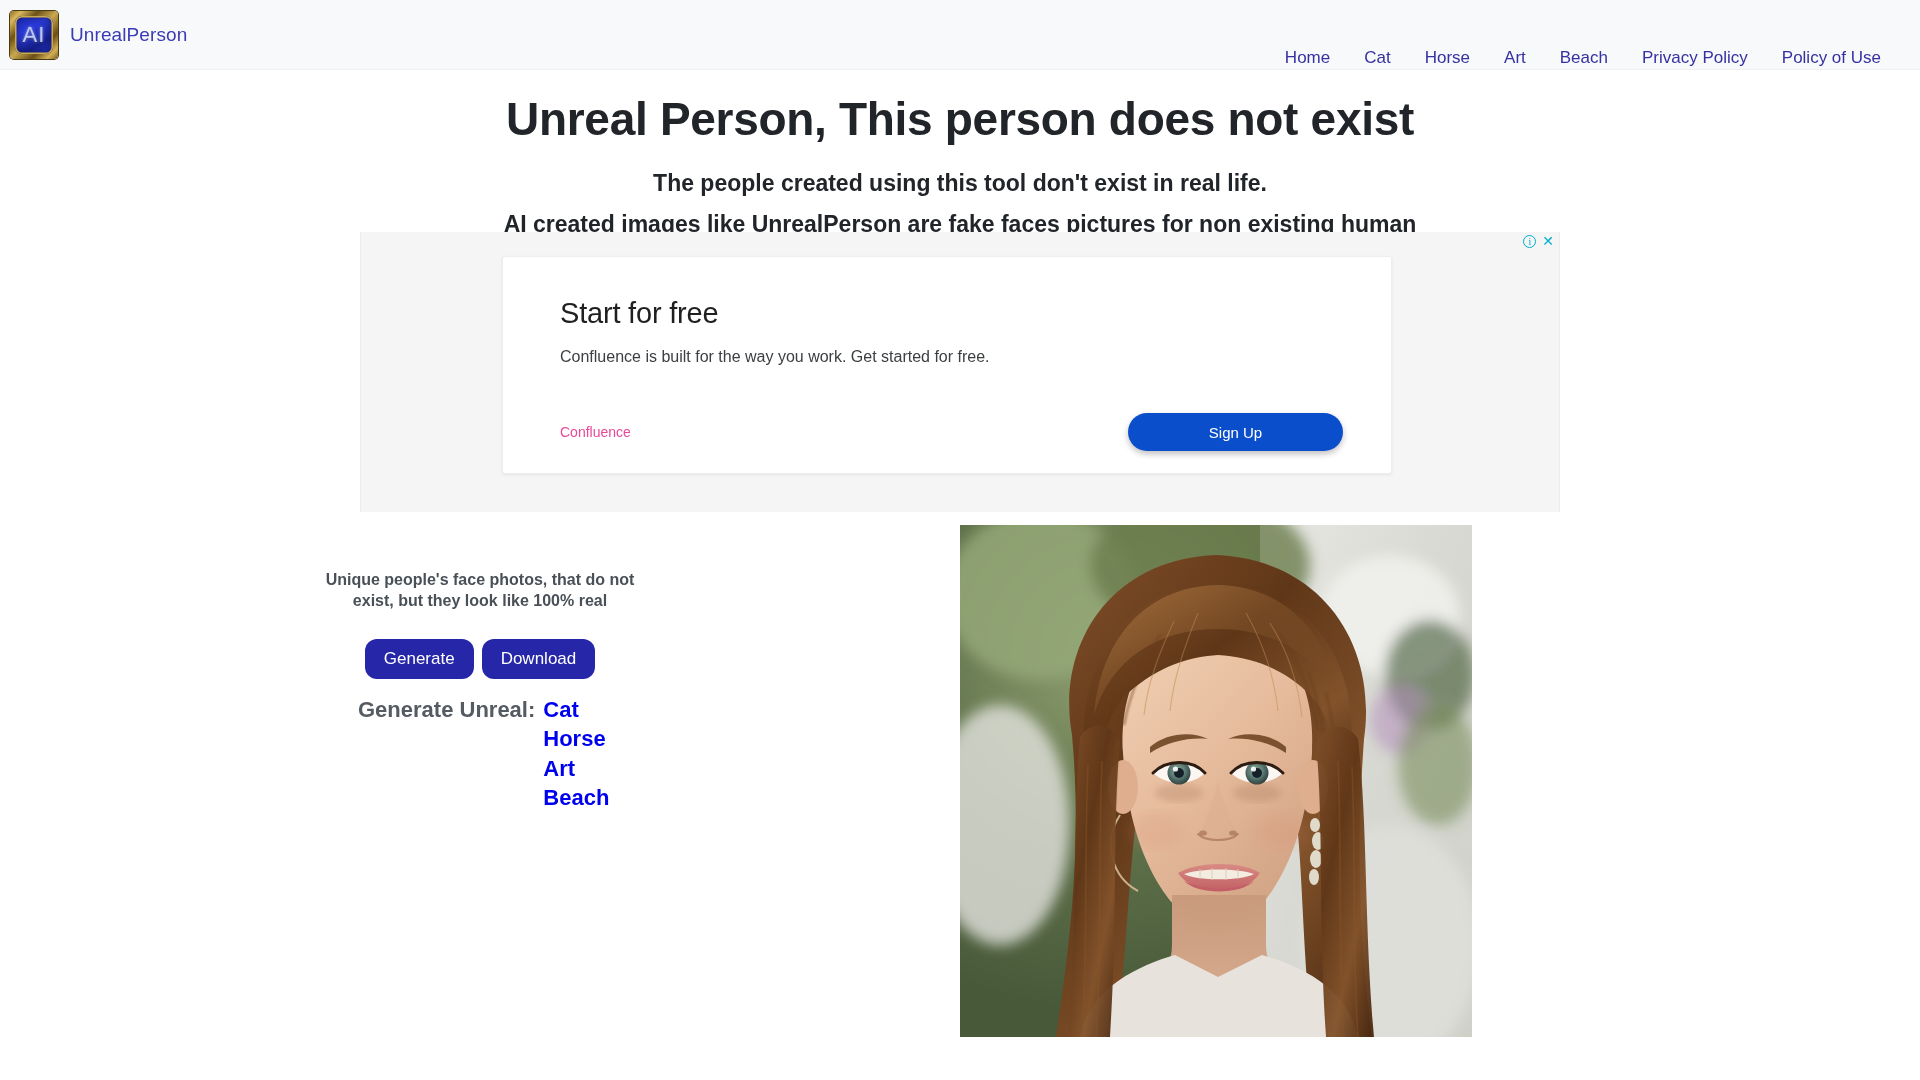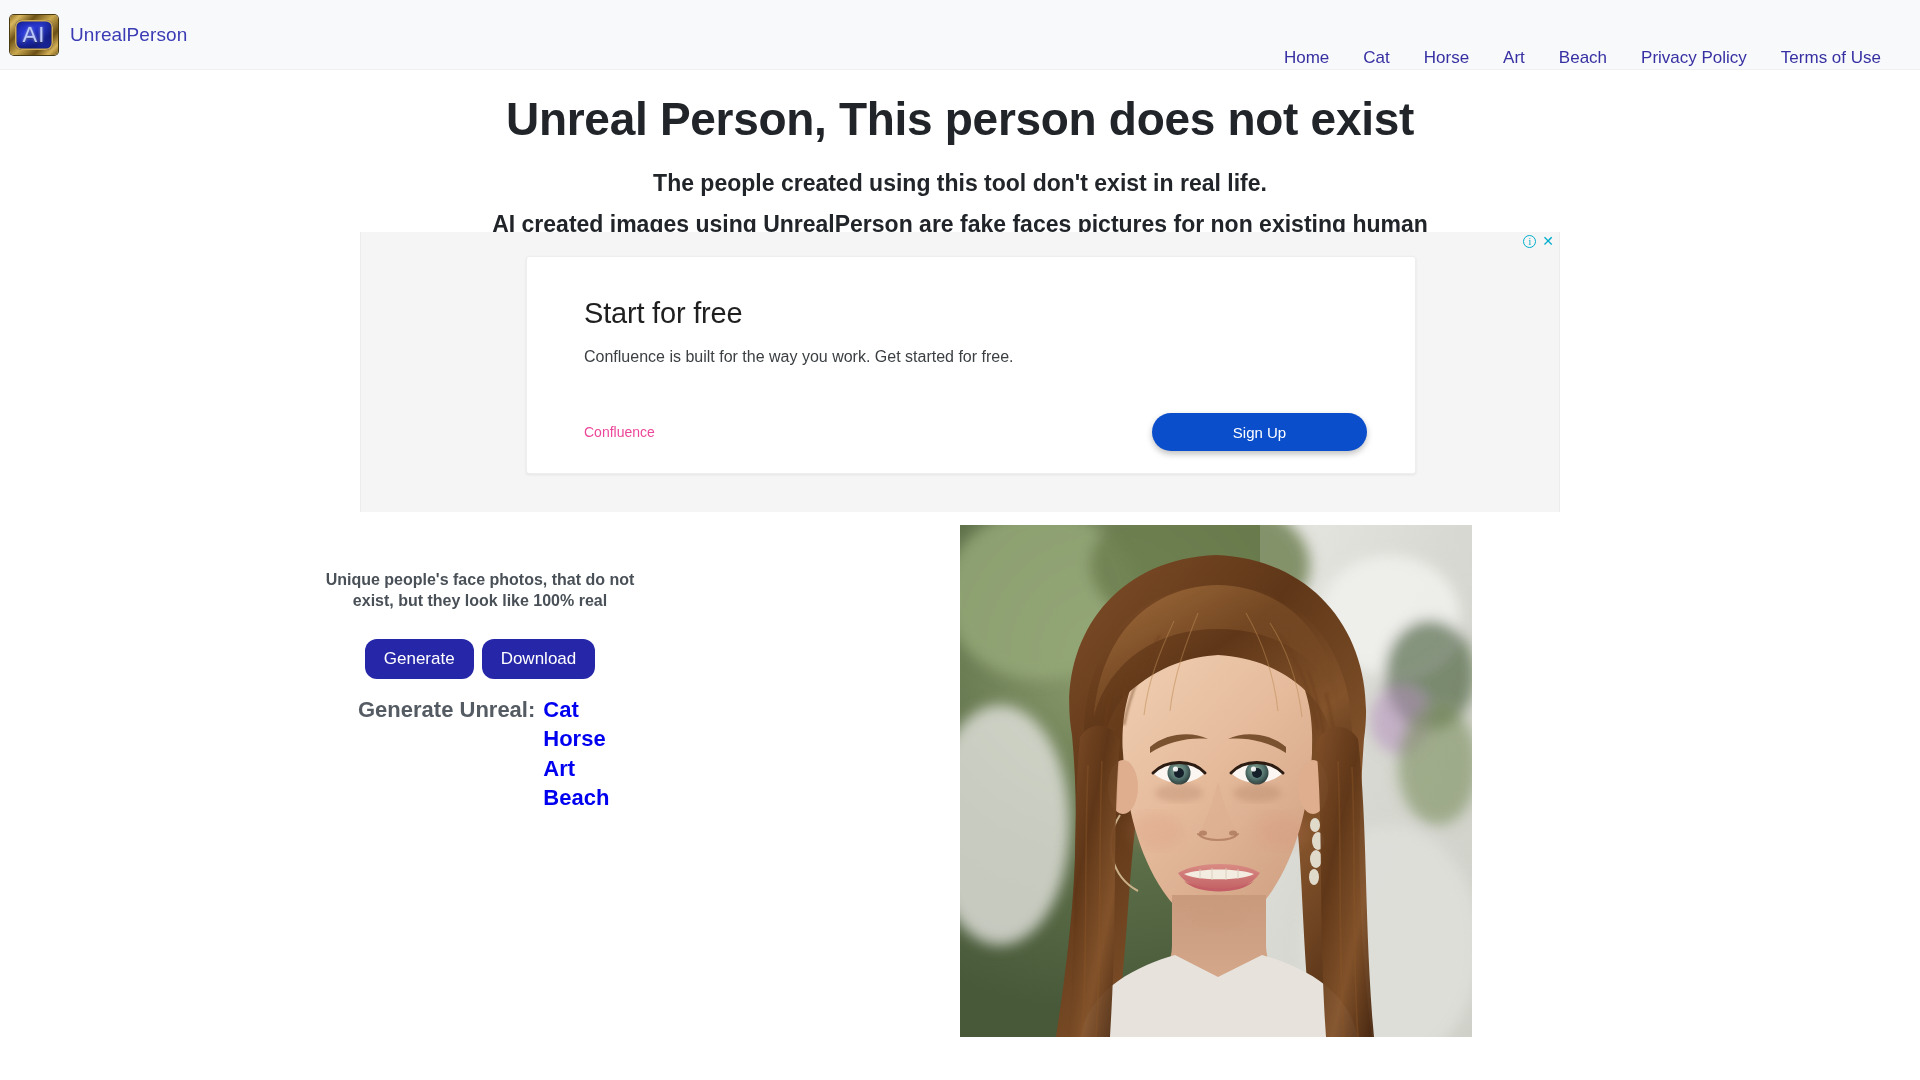--- a/index.html
+++ b/index.html
@@ -23,21 +23,21 @@
     border-bottom: 1px solid #f0f0f0;
   }
   .brand {
     display: flex;
     align-items: center;
     gap: 12px;
     margin-left: 10px;
     text-decoration: none;
   }
   .brand-logo {
-    width: 48px; height: 40px;
+    width: 48px; height: 48px;
     border-radius: 4px;
     position: relative;
     background:
       linear-gradient(135deg, #8a6a20 0%, #d9b75e 12%, #6d5218 30%, #c9a84e 50%, #6b4f16 72%, #d4b055 88%, #7a5c1c 100%);
     box-shadow: 0 0 0 1px #4a3a10;
     display: flex;
     align-items: center;
     justify-content: center;
     overflow: hidden;
   }
@@ -129,21 +129,21 @@
     width: 13px; height: 13px;
     border: 1px solid #00aecd;
     border-radius: 50%;
     text-align: center;
     font-size: 10px;
     line-height: 11px;
     font-family: "Liberation Serif", serif;
   }
   .ad-card {
     position: absolute;
-    left: 165px;
+    left: 141px;
     top: 24px;
     width: 890px;
     height: 218px;
     background: #ffffff;
     border: 1px solid #eeeeee;
     border-radius: 3px;
     box-shadow: 0 1px 3px rgba(0,0,0,.07);
   }
   .ad-headline {
     margin: 40px 0 0 57px;
@@ -272,27 +272,27 @@
     <span class="brand-name">UnrealPerson</span>
   </a>
 
   <nav class="nav-links">
     <a class="nav-link" href="#">Home</a>
     <a class="nav-link" href="#">Cat</a>
     <a class="nav-link" href="#">Horse</a>
     <a class="nav-link" href="#">Art</a>
     <a class="nav-link" href="#">Beach</a>
     <a class="nav-link" href="#">Privacy Policy</a>
-    <a class="nav-link" href="#">Terms of Use</a>
+    <a class="nav-link" href="#">Policy of Use</a>
   </nav>
 </div>
 
 <h1 class="page-title">Unreal Person, This person does not exist</h1>
 <div class="subtitle">The people created using this tool don't exist in real life.</div>
-<div class="subtitle second">AI created images using UnrealPerson are fake faces pictures for non existing human</div>
+<div class="subtitle second">AI created images like UnrealPerson are fake faces pictures for non existing human</div>
 
 <div class="ad-outer">
   <div class="ad-choices">
     <span class="adc-info">i</span>
     <span class="adc-close">✕</span>
   </div>
 
   <div class="ad-card">
     <div class="ad-headline">Start for free</div>
     <div class="ad-body">Confluence is built for the way you work. Get started for free.</div>

